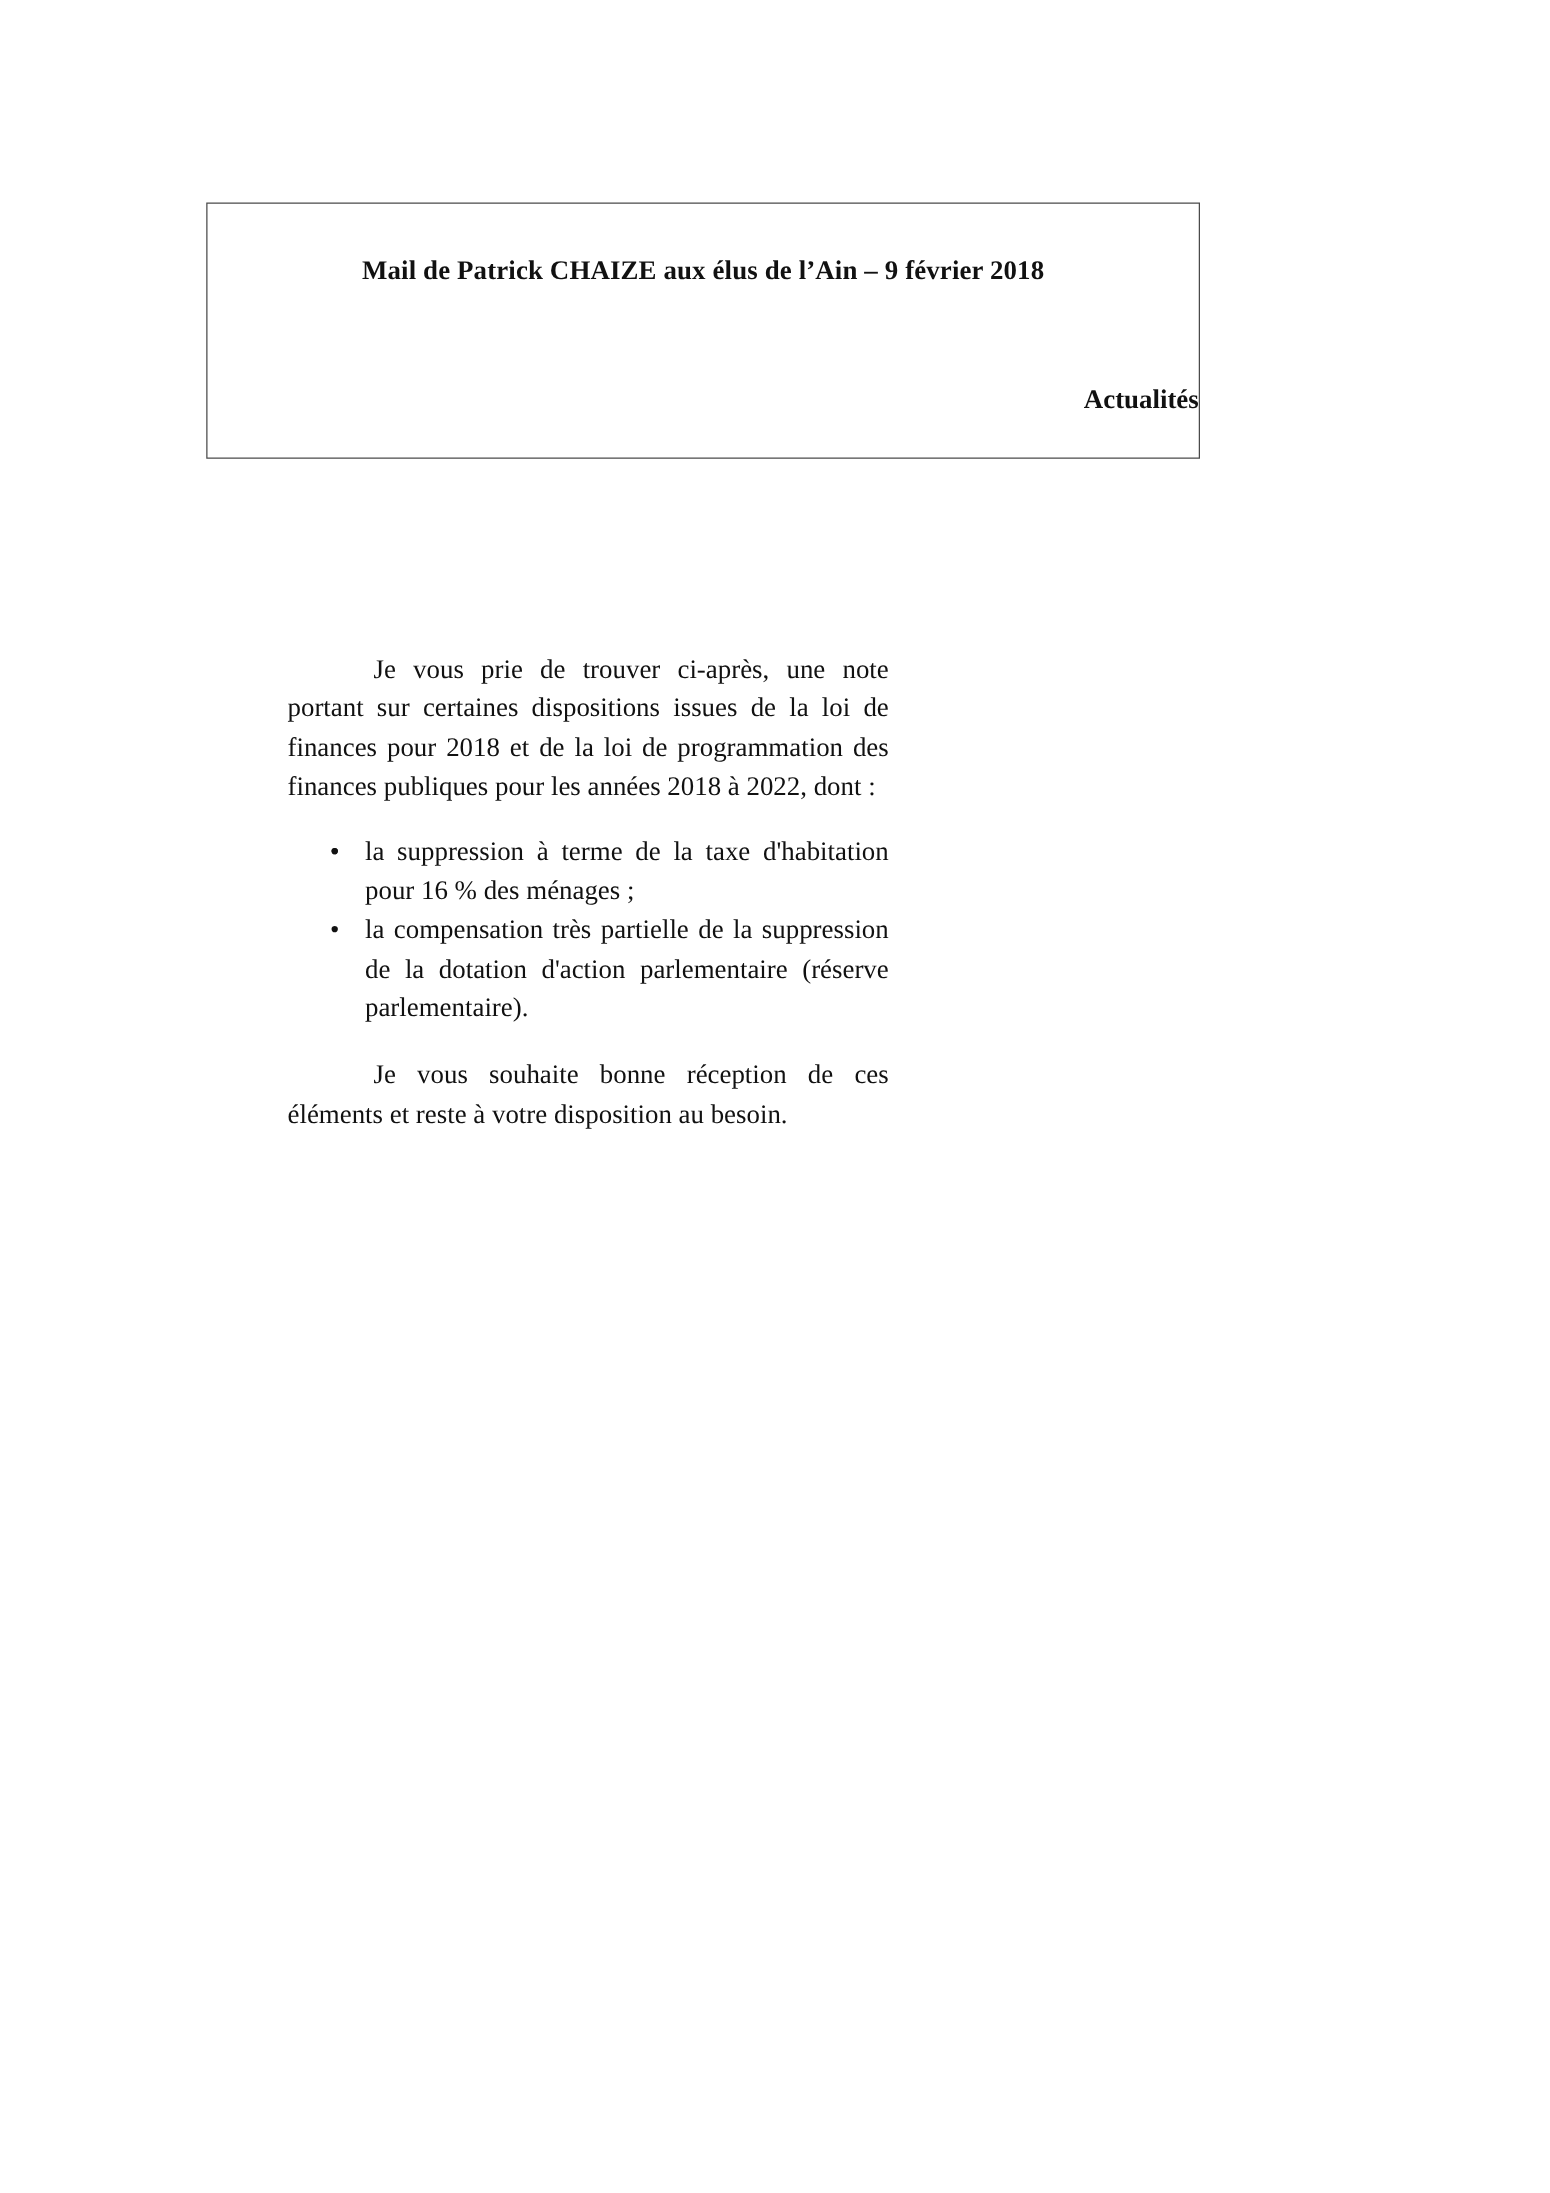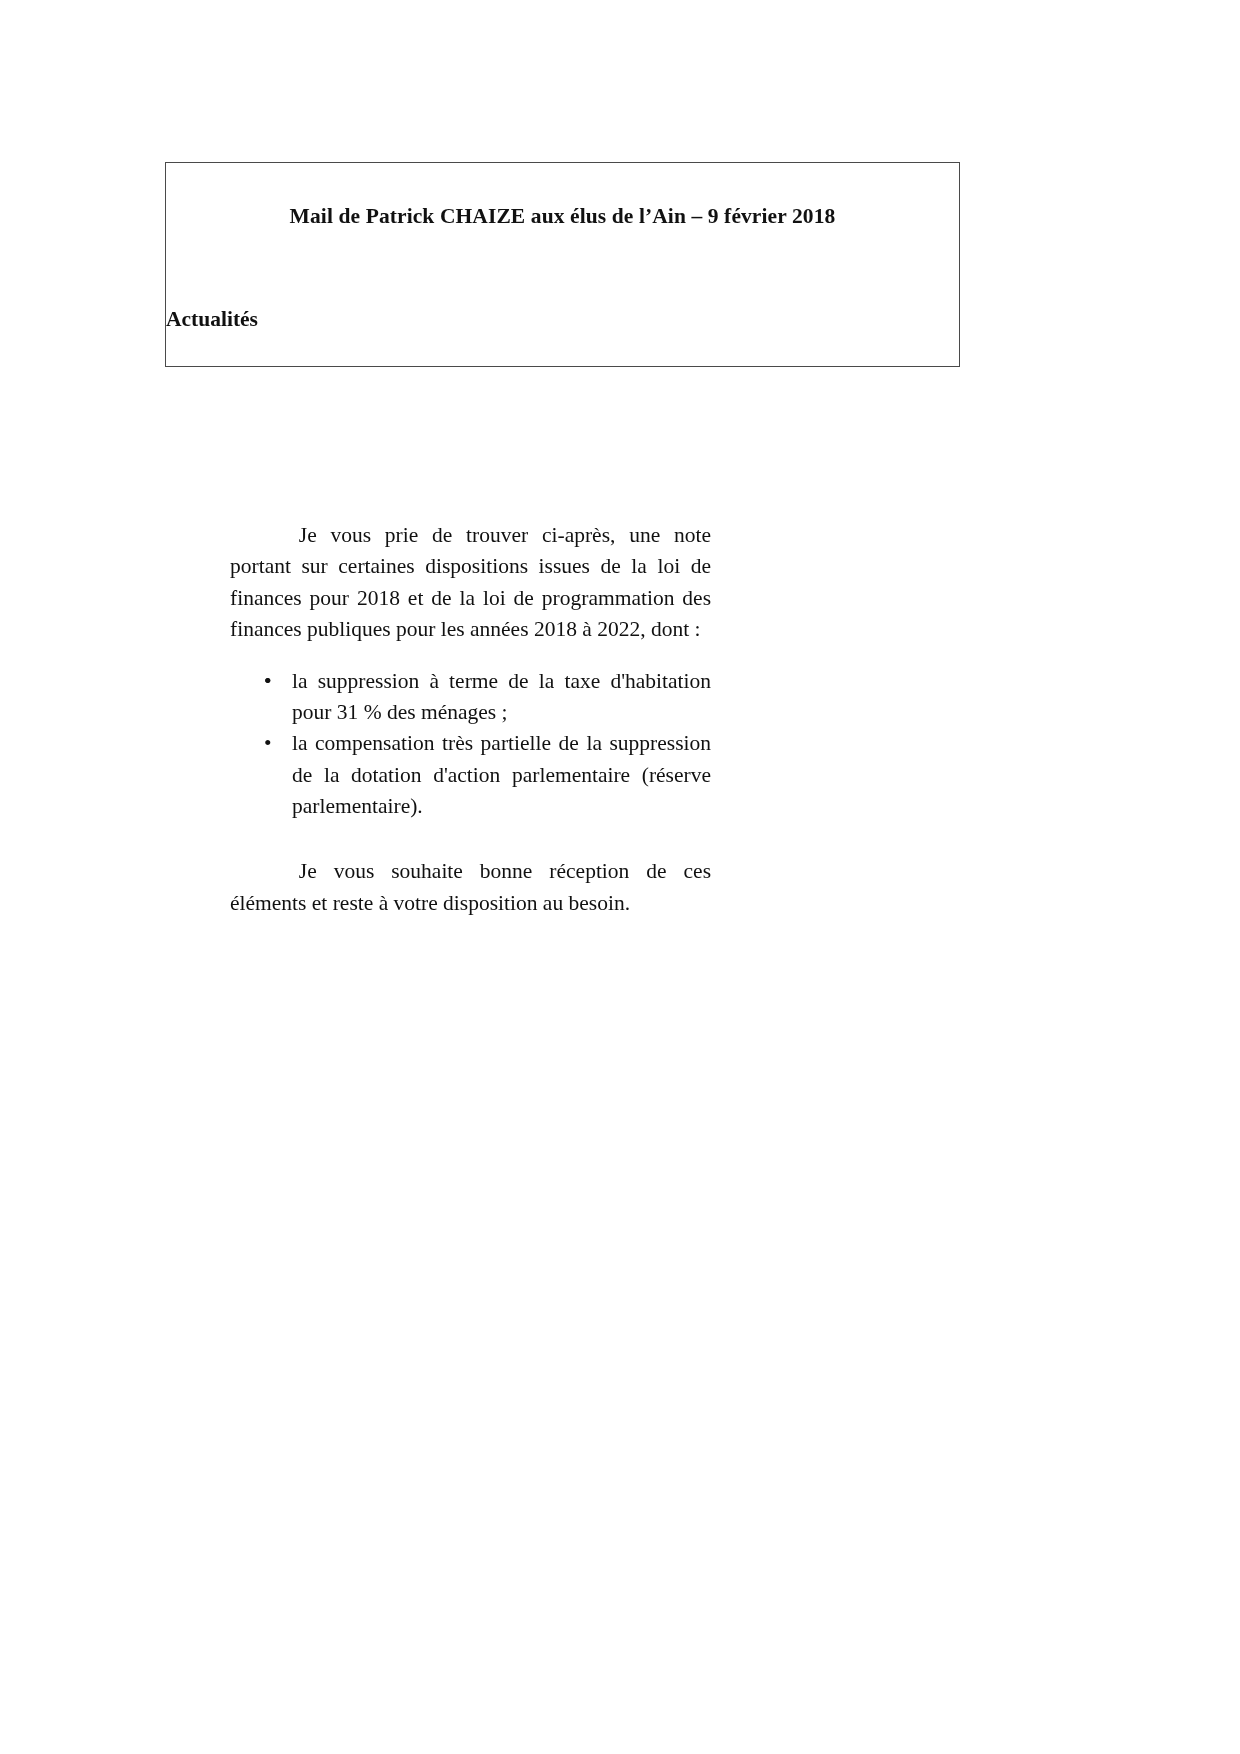--- a/index.html
+++ b/index.html
@@ -46,21 +46,21 @@
     font-size: 21.5px;
     letter-spacing: 0.1px;
     line-height: 1.25;
   }
 
   .header-subtitle {
     position: absolute;
     left: 0;
     right: 0;
     top: 143px;
-    text-align: left;
+    text-align: right;
     font-weight: bold;
     font-size: 21.5px;
     line-height: 1.25;
   }
 
   
   .body-block {
     position: absolute;
     left: 230px;
     top: 520px;
@@ -94,21 +94,21 @@
 
   .bullet-marker {
     position: absolute;
     left: 34px;
     top: 0;
     font-size: 21.5px;
     line-height: 1.46;
   }
 
   .closing {
-    margin-top: 34px;
+    margin-top: 22px;
   }
 </style>
 </head>
 <body>
 
 <div class="page">
 
   <div class="header-box">
     <div class="header-title">Mail de Patrick CHAIZE aux élus de l’Ain – 9 février 2018</div>
     <div class="header-subtitle">Actualités</div>
@@ -117,21 +117,21 @@
   <div class="body-block">
 
     <p class="para">Je vous prie de trouver ci-après, une note portant sur certaines dispositions issues de la loi de finances pour 2018 et de la loi de programmation des finances publiques pour les années 2018 à 2022, dont :</p>
 
     <ul class="bullet-list">
       <li class="bullet-item">
         <span class="bullet-marker">•</span>
       </li>
       <li class="bullet-item">
         <span class="bullet-marker">•</span>
-        <span>la suppression à terme de la taxe d'habitation pour 31 % des ménages ;</span>
+        <span>la suppression à terme de la taxe d'habitation pour 16 % des ménages ;</span>
       </li>
       <li class="bullet-item">
         <span class="bullet-marker">•</span>
         <span>la compensation très partielle de la suppression de la dotation d'action parlementaire (réserve parlementaire).</span>
       </li>
     </ul>
 
     <p class="para closing">Je vous souhaite bonne réception de ces éléments et reste à votre disposition au besoin.</p>
 
   </div>

